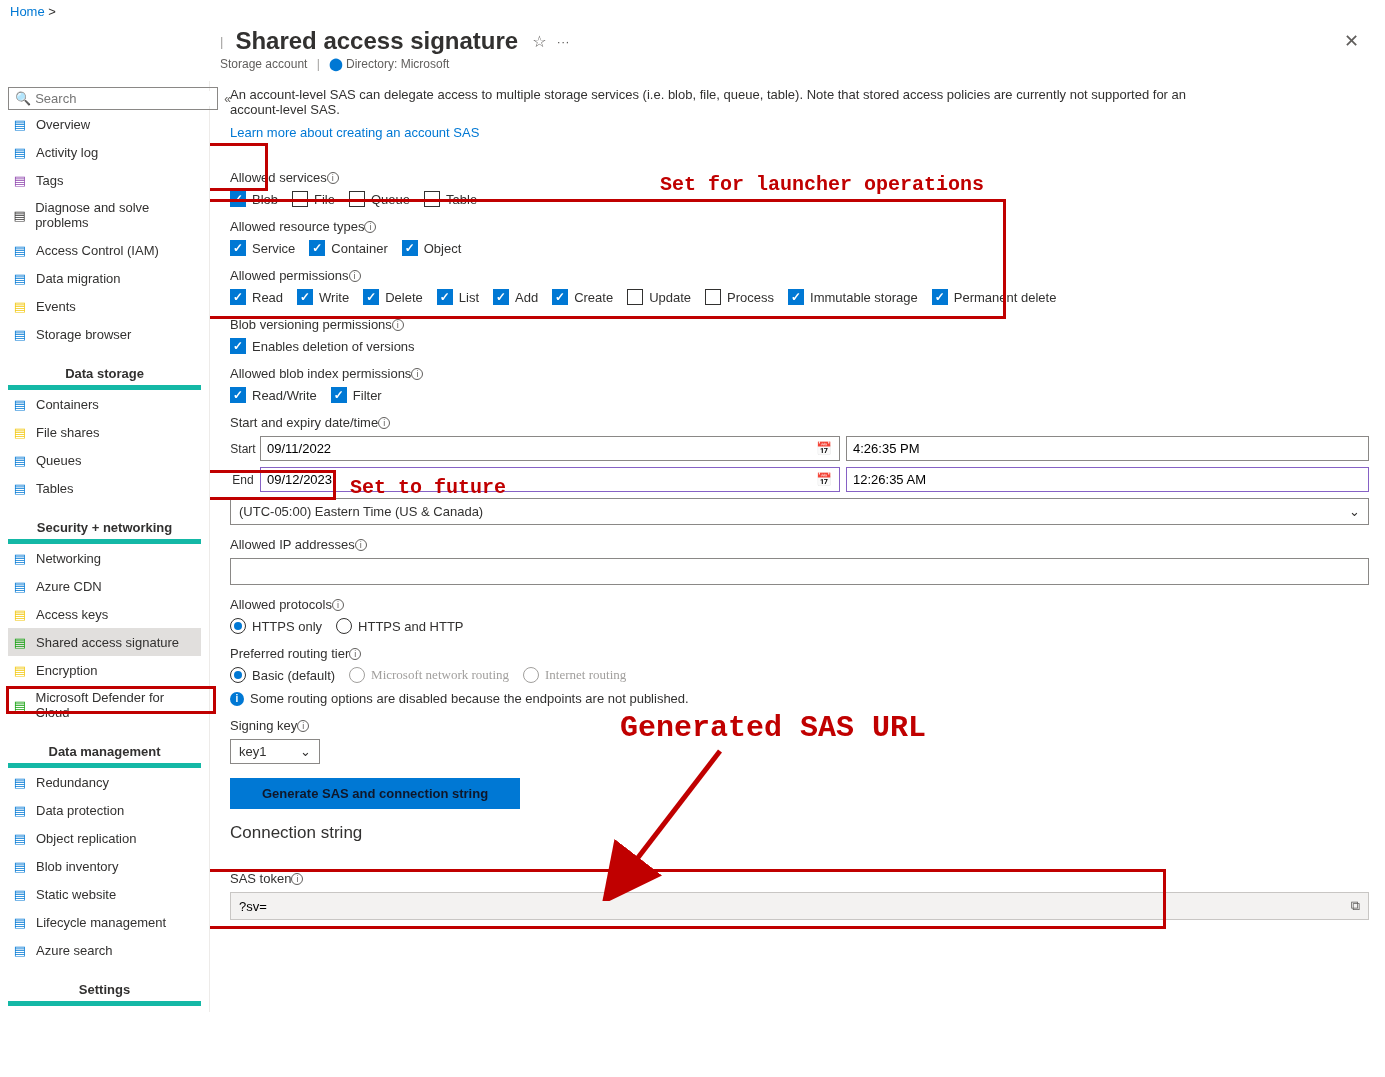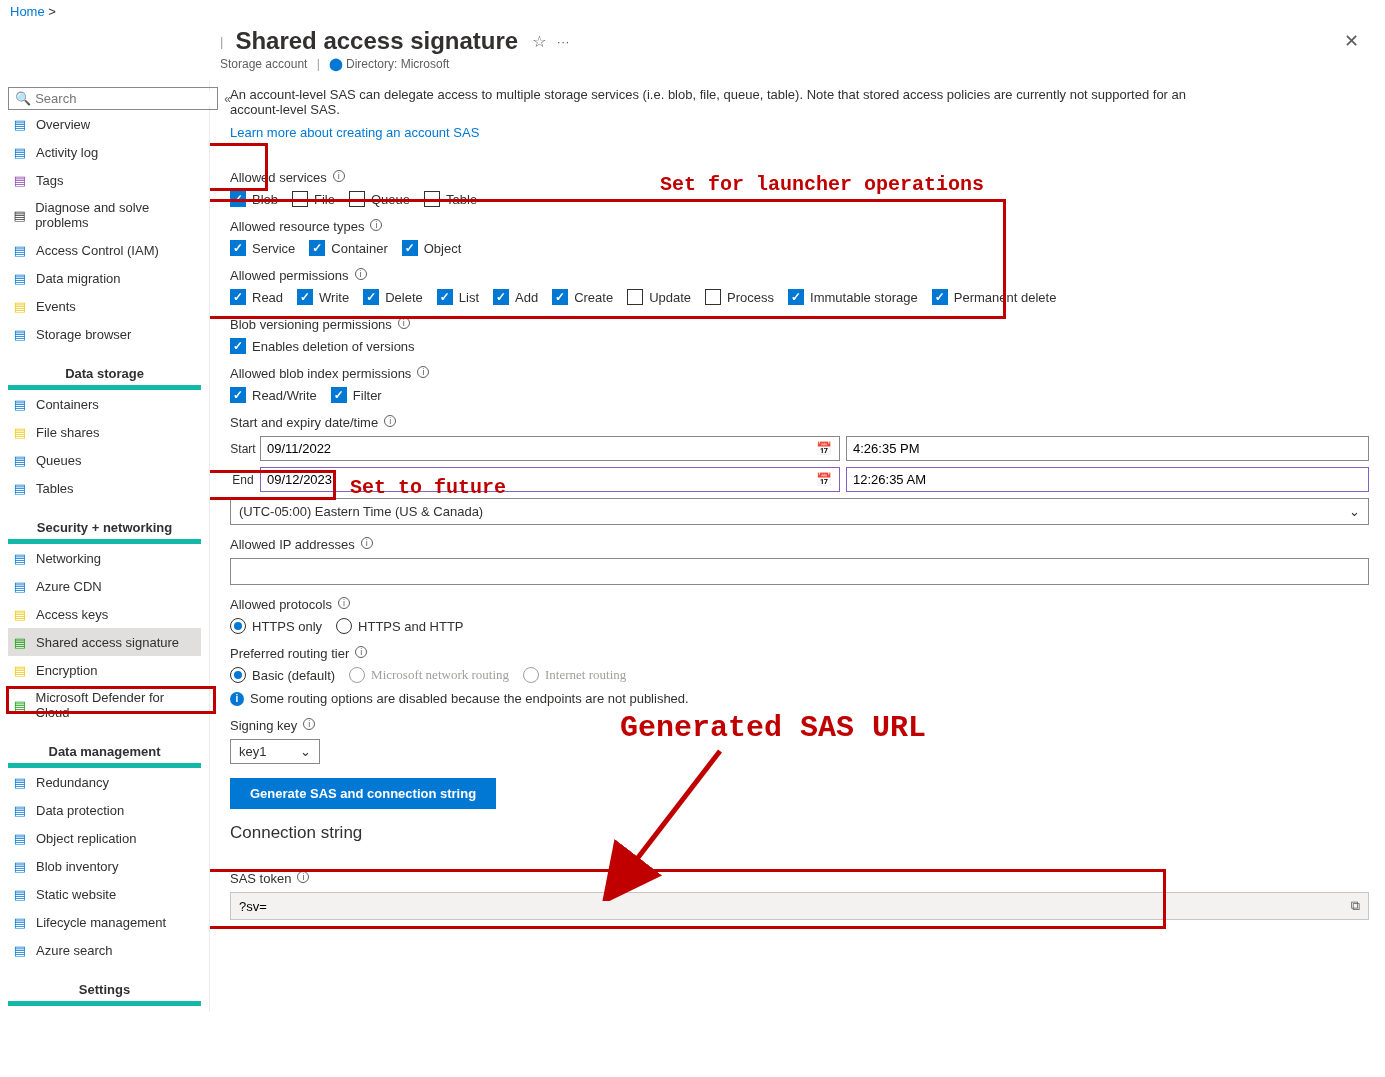--- a/index.html
+++ b/index.html
@@ -20,42 +20,42 @@
 .search { flex: 1; display: flex; align-items: center; border: 1px solid #8a8886; padding: 3px 6px; }
 .search input { border: none; outline: none; flex: 1; font-size: 13px; }
 .collapse-chev { color: #605e5c; cursor: pointer; font-size: 12px; }
 .nav-item { display: flex; align-items: center; gap: 8px; padding: 6px 4px; cursor: pointer; font-size: 13px; }
 .nav-item.selected { background: #e1dfdd; }
 .nav-section { font-size: 13px; font-weight: 600; margin-top: 14px; padding: 4px 2px; border-bottom: 5px solid #14b8a6; text-align: center; }
 .nav-icon { width: 16px; height: 16px; display: inline-flex; align-items: center; justify-content: center; font-size: 13px; }
 .main { flex: 1; padding: 6px 16px 20px 20px; position: relative; overflow: hidden; }
 .intro { font-size: 13px; margin-bottom: 8px; max-width: 1000px; }
 .learn-link { display: inline-block; margin-bottom: 18px; }
-.section-label { font-size: 13px; color: #323130; margin-top: 12px; margin-bottom: 6px; display: flex; align-items: flex-start; gap: 6px; }
+.section-label { font-size: 13px; color: #323130; margin-top: 12px; margin-bottom: 6px; display: flex; align-items: center; gap: 0; }
 .info-circle { display: inline-flex; width: 12px; height: 12px; border: 1px solid #605e5c; border-radius: 50%; font-size: 9px; align-items: center; justify-content: center; color: #605e5c; }
 .checkrow { display: flex; flex-wrap: wrap; gap: 14px; align-items: center; }
 .cb { display: flex; align-items: center; gap: 6px; font-size: 13px; }
 .cb-box { width: 16px; height: 16px; border: 1px solid #323130; display: inline-flex; align-items: center; justify-content: center; cursor: pointer; }
 .cb-box.checked { background: #0078d4; border-color: #0078d4; color: #fff; font-size: 12px; font-weight: bold; }
 .radio { width: 16px; height: 16px; border: 1px solid #323130; border-radius: 50%; display: inline-flex; align-items: center; justify-content: center; cursor: pointer; }
 .radio.sel::after { content: ""; width: 8px; height: 8px; background: #0078d4; border-radius: 50%; }
 .radio.disabled { border-color: #a19f9d; }
 .date-row { display: flex; align-items: center; margin-top: 6px; }
 .date-row .lbl { width: 30px; font-size: 12px; text-align: center; padding-right: 4px; }
 .date-input { flex: 1; border: 1px solid #8a8886; padding: 4px 6px; display: flex; align-items: center; margin-right: 6px; position: relative; }
 .date-input.purple { border-color: #8661c5; }
 .date-input input { border: none; outline: none; flex: 1; font-size: 13px; }
 .cal-icon { color: #605e5c; font-size: 13px; }
 .time-input { width: 523px; border: 1px solid #8a8886; padding: 4px 6px; }
 .time-input.purple { border-color: #8661c5; }
 .time-input input { border: none; outline: none; width: 100%; font-size: 13px; }
 .tz-select { width: 100%; border: 1px solid #8a8886; padding: 5px 8px; display: flex; align-items: center; justify-content: space-between; margin-top: 6px; cursor: pointer; }
 .full-input { width: 100%; border: 1px solid #8a8886; padding: 5px 8px; margin-top: 6px; }
 .full-input input { border: none; outline: none; width: 100%; font-size: 13px; }
-.btn-primary { background: #0078d4; color: #ffffff; border: none; padding: 8px 20px; font-size: 13px; cursor: pointer; margin-top: 14px; font-weight: 600; }
+.btn-primary { background: #0078d4; color: #0f172a; border: none; padding: 8px 32px; font-size: 13px; cursor: pointer; margin-top: 14px; font-weight: 600; }
 .key-select { border: 1px solid #8a8886; padding: 4px 8px; display: flex; align-items: center; gap: 20px; margin-top: 6px; width: 90px; cursor: pointer; justify-content: space-between; }
 .disabled-text { color: #a19f9d; font-family: Liberation Serif, serif; }
 .note-row { display: flex; align-items: center; gap: 6px; margin-top: 8px; font-size: 13px; }
 .blue-info { width: 14px; height: 14px; background: #0078d4; color: #fff; border-radius: 50%; display: inline-flex; align-items: center; justify-content: center; font-size: 10px; font-weight: bold; }
 .token-box { width: 100%; background: #f3f2f1; border: 1px solid #c8c6c4; padding: 5px 8px; display: flex; align-items: center; margin-top: 6px; }
 .token-box input { border: none; outline: none; background: transparent; flex: 1; font-size: 13px; }
 .copy-icon { color: #605e5c; cursor: pointer; }
 .annot { position: absolute; color: #c00000; font-family: "Courier New", monospace; font-weight: bold; font-size: 20px; pointer-events: none; }
 .red-box { position: absolute; border: 3px solid #c00000; pointer-events: none; }
 svg.arrow { position: absolute; pointer-events: none; }

